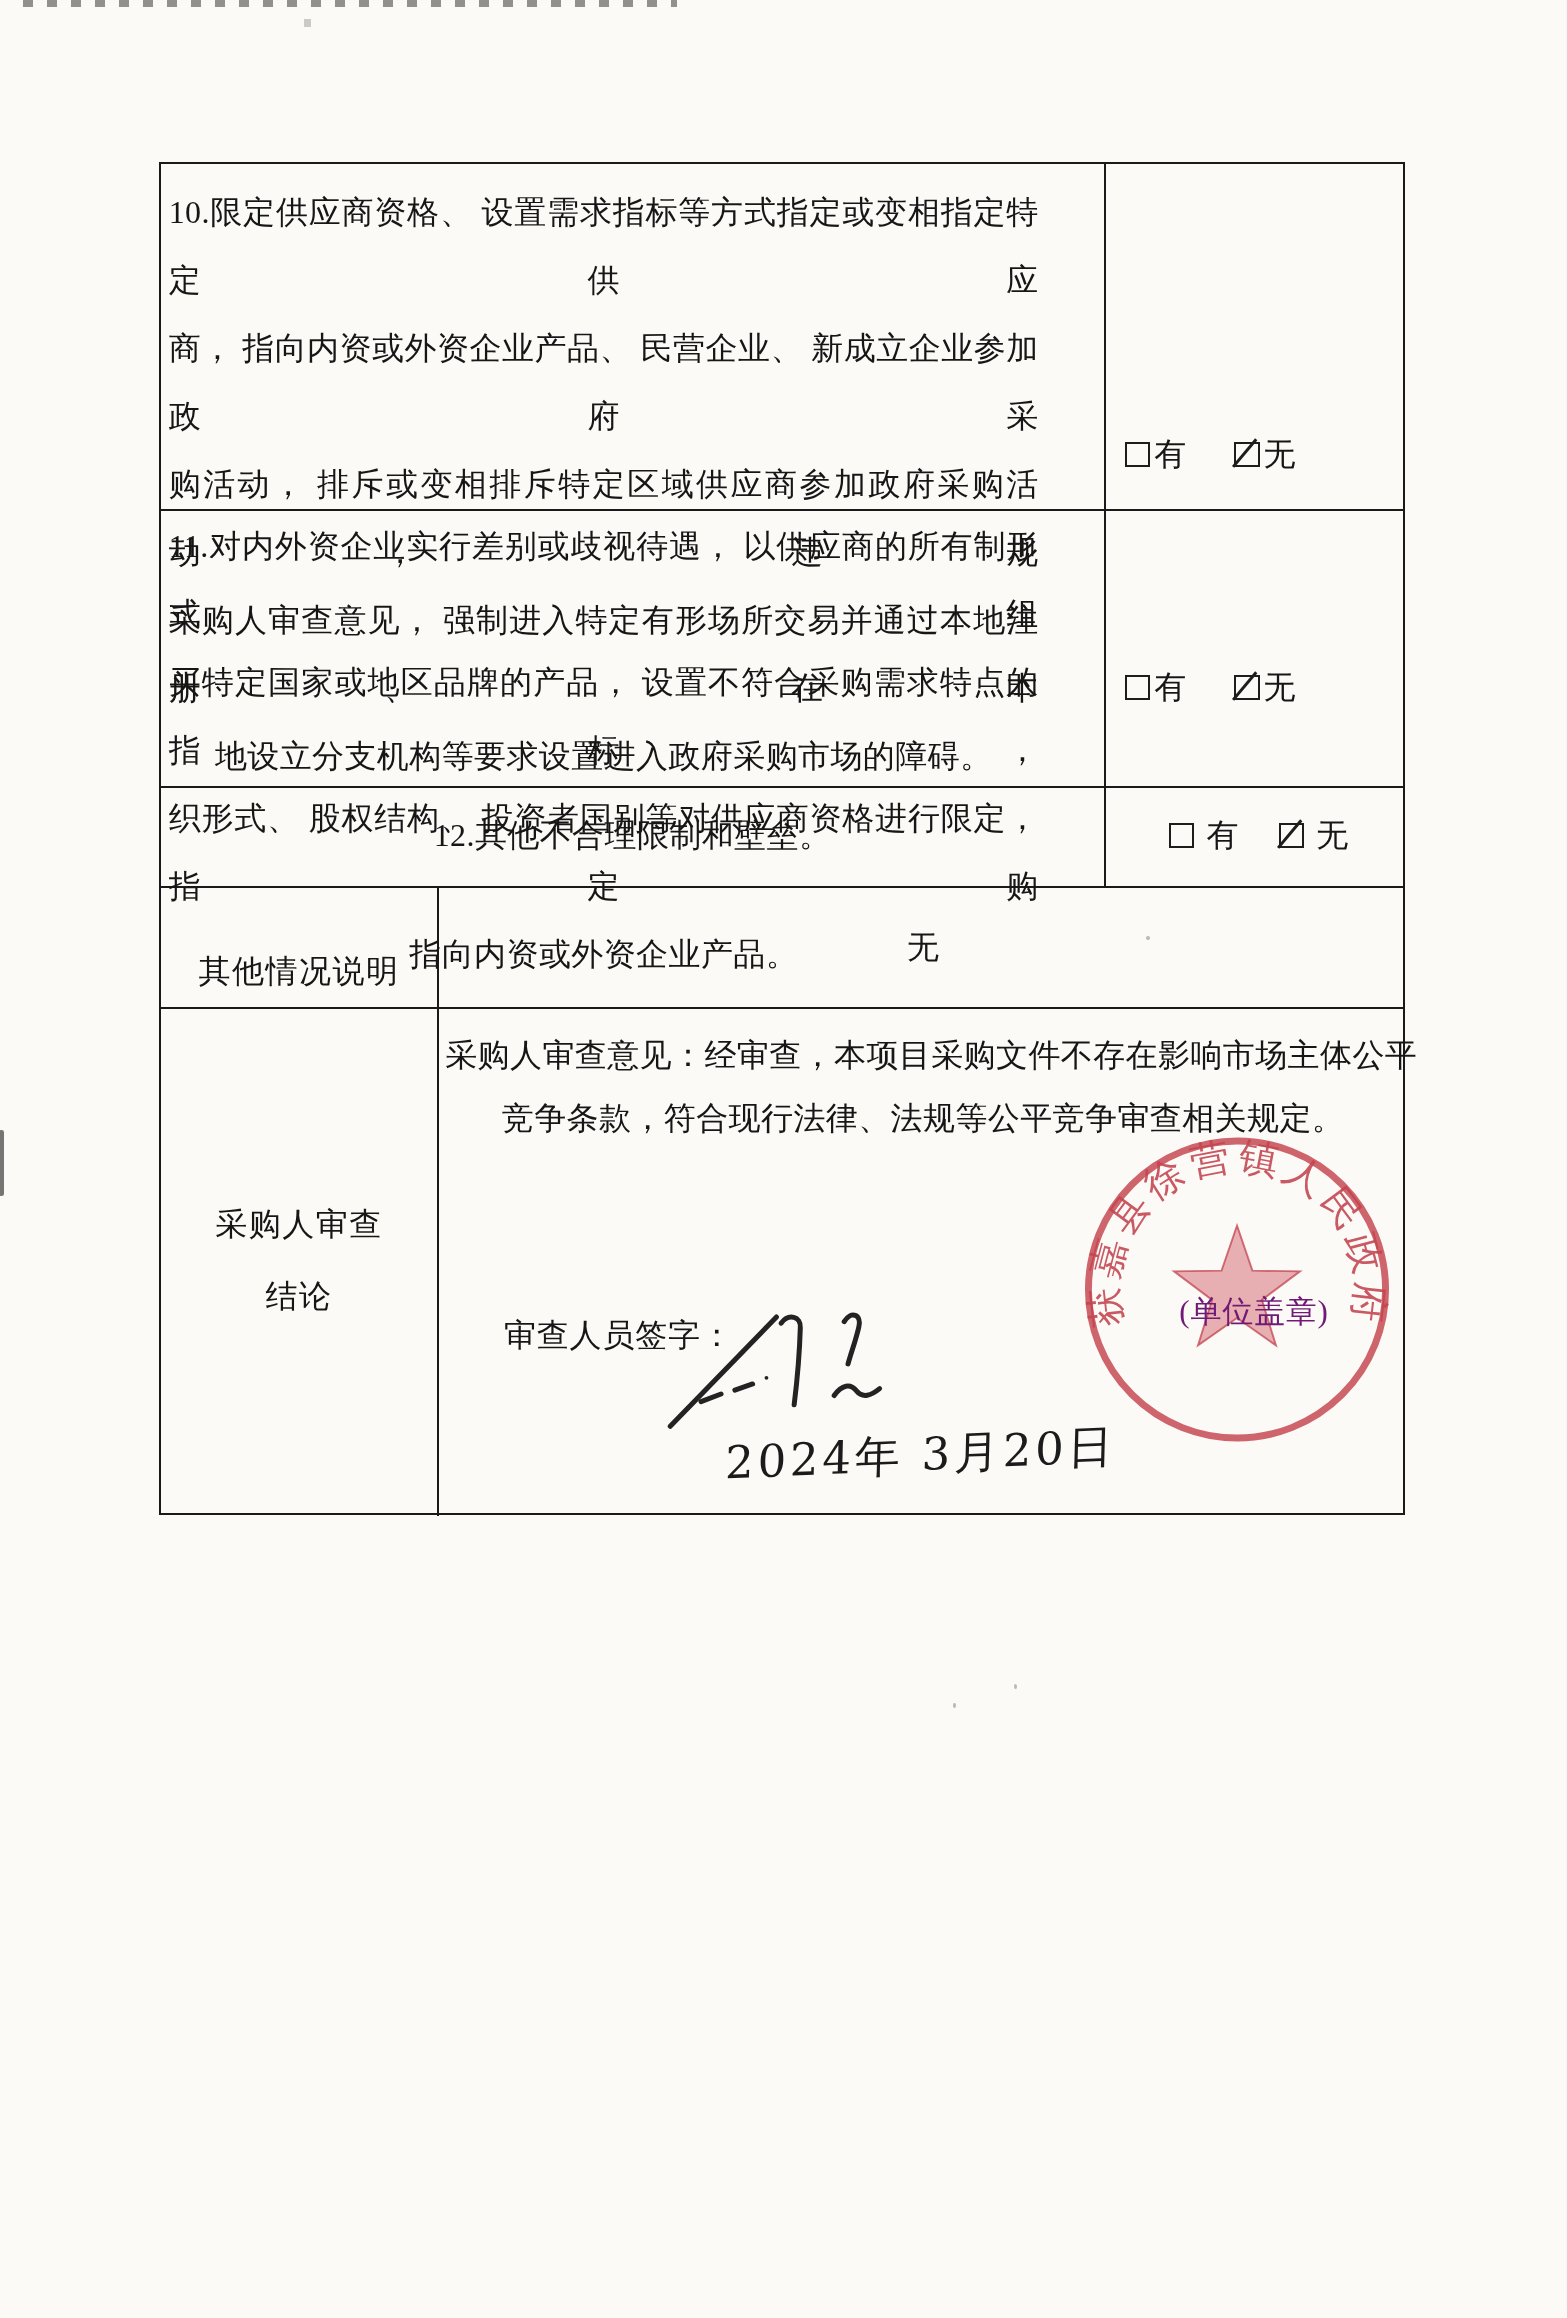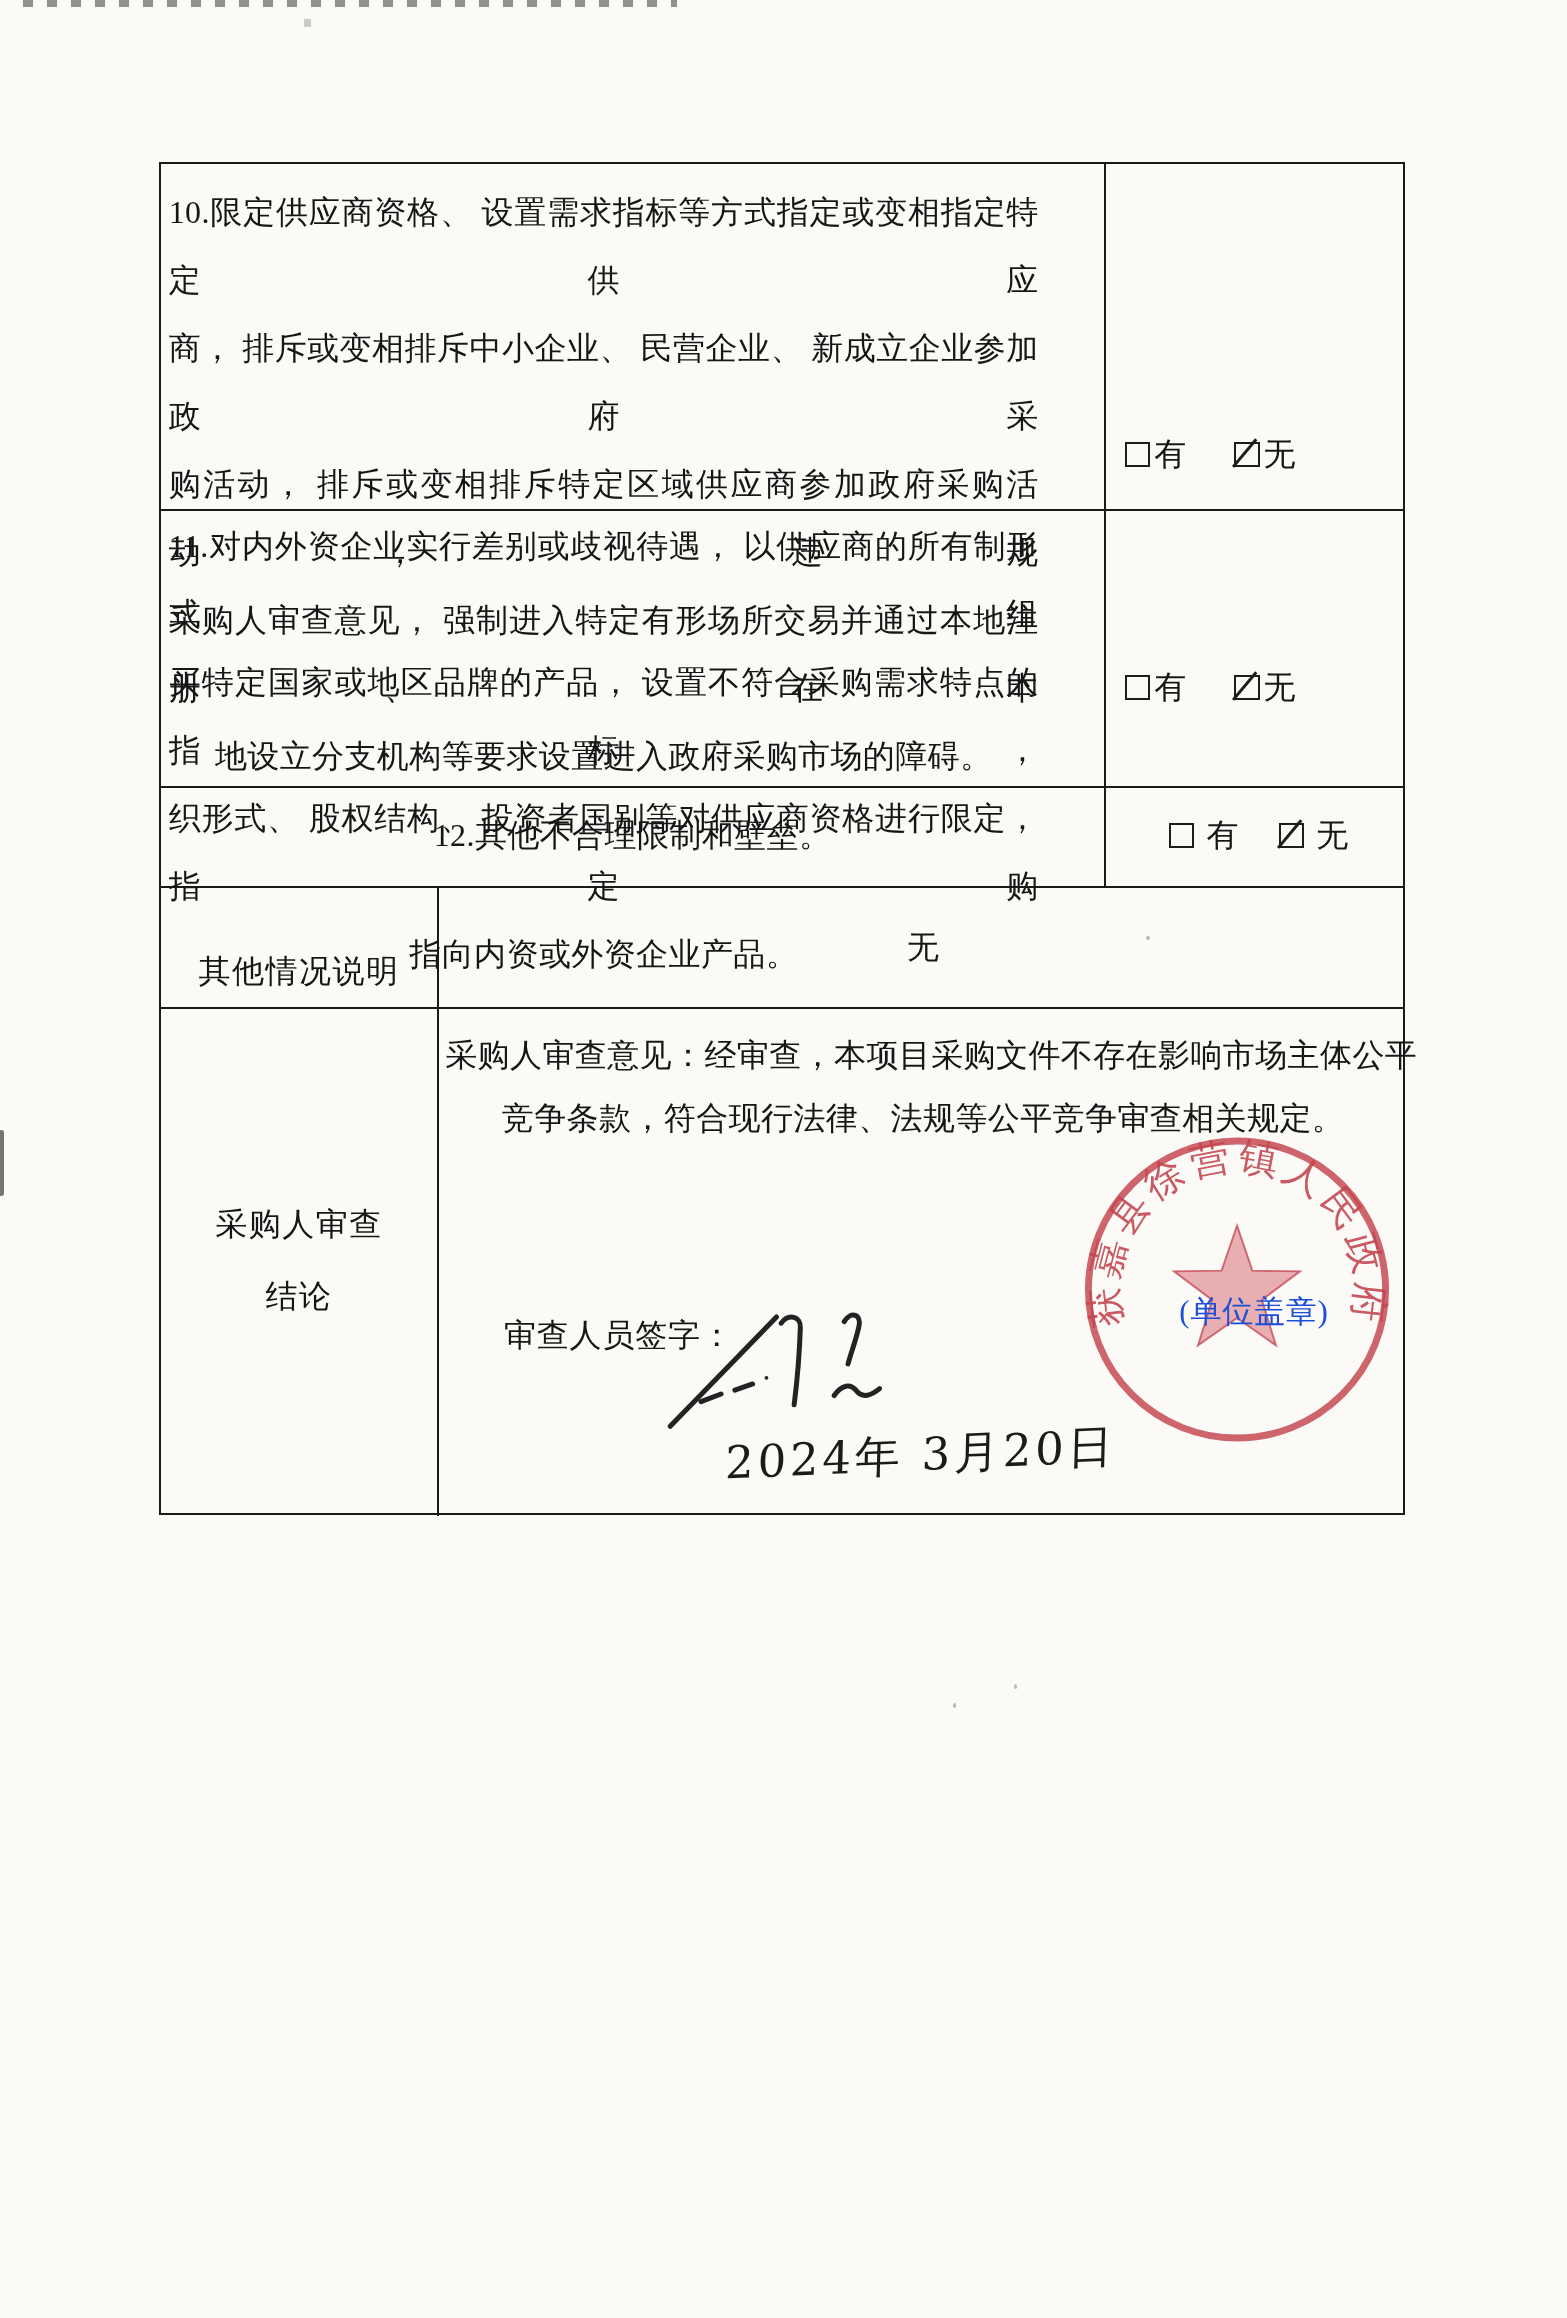--- a/index.html
+++ b/index.html
@@ -62,21 +62,21 @@
   .sig-svg{position:absolute;left:222px;top:294px;z-index:3;}
   .hand-date{
     position:absolute;left:286px;top:416px;font-size:45px;letter-spacing:3.8px;
     font-family:"DejaVu Serif", serif;
     transform:rotate(-2.5deg) skewX(-4deg);
     color:#1b1b1b;white-space:nowrap;
   }
   .stamp-wrap{position:absolute;left:640px;top:115px;width:316px;height:331px;z-index:2;opacity:.92;}
   .stamp-overlay{
     position:absolute;left:712px;top:282px;width:206px;z-index:4;
-    text-align:center;font-size:31px;letter-spacing:0.8px;color:#1d4ed8;white-space:nowrap;
+    text-align:center;font-size:31px;letter-spacing:0.8px;color:#701a75;white-space:nowrap;
   }
 </style>
 </head>
 <body>
 
 <div class="page">
 
   <div class="top-remnant"></div>
   <div class="top-remnant2"></div>
   <div class="edge-mark"></div>
@@ -88,21 +88,21 @@
 
     <div class="hline" style="top:345px;"></div>
     <div class="hline" style="top:622px;"></div>
     <div class="hline" style="top:722px;"></div>
     <div class="hline" style="top:843px;"></div>
     <div class="vline" style="left:943px;top:0;height:724px;"></div>
     <div class="vline" style="left:276px;top:722px;height:630px;"></div>
 
     <div class="cell-text" style="top:14px;">
       <div class="jline">10.限定供应商资格、 设置需求指标等方式指定或变相指定特定供应</div>
-      <div class="jline">商， 排斥或变相排斥中小企业、 民营企业、 新成立企业参加政府采</div>
+      <div class="jline">商， 指向内资或外资企业产品、 民营企业、 新成立企业参加政府采</div>
       <div class="jline">购活动， 排斥或变相排斥特定区域供应商参加政府采购活动， 违规</div>
       <div class="jline">采购人审查意见， 强制进入特定有形场所交易并通过本地注册、 在本</div>
       <div class="cline">地设立分支机构等要求设置进入政府采购市场的障碍。</div>
     </div>
     <div class="answer" style="left:964px;top:266px;width:262px;height:49px;">
       <span class="opt">
         <span class="cb"></span>
         <span>有</span>
       </span>
       <span class="opt">

